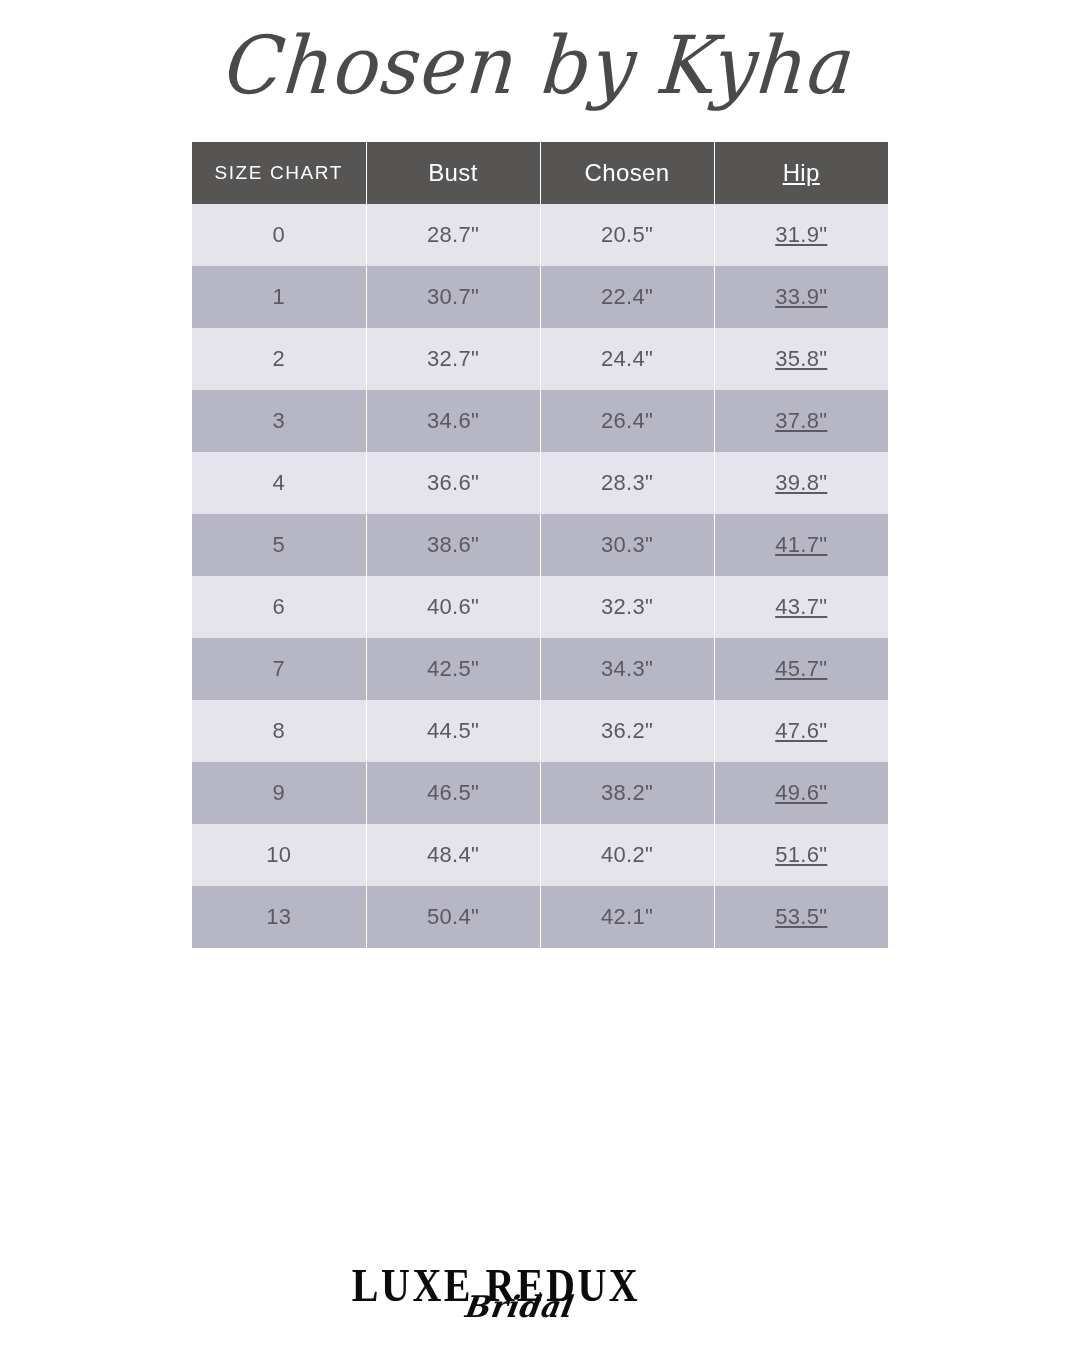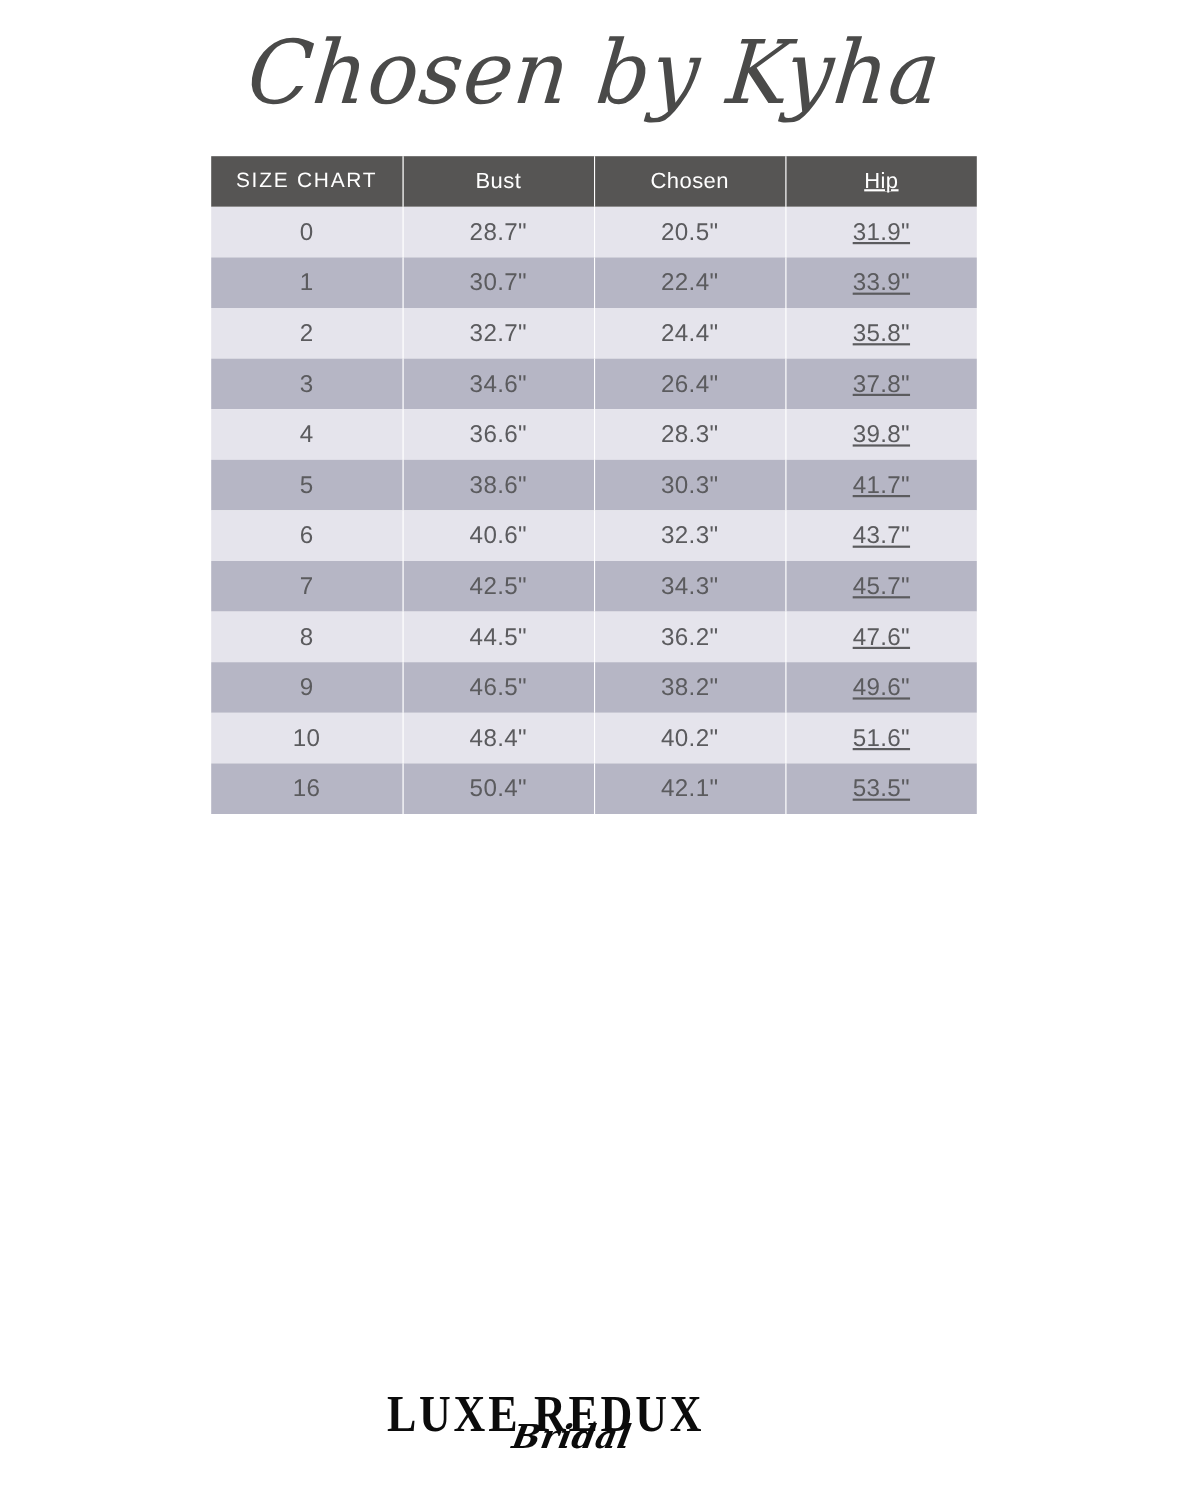--- a/index.html
+++ b/index.html
@@ -47,37 +47,37 @@
     top: 142px;
     width: 696px;
     border-collapse: collapse;
     table-layout: fixed;
   }
 
   .size-table col { width: 174px; }
 
   .size-table th,
   .size-table td {
-    height: 46px;
+    height: 62px;
     text-align: center;
     vertical-align: middle;
     font-weight: 400;
     border-right: 1px solid #ffffff;
     border-bottom: 0;
     padding: 0;
   }
 
   .size-table th:last-child,
   .size-table td:last-child { border-right: 0; text-decoration: underline; }
 
   thead th {
     background: #565554;
     color: #ffffff;
     height: 62px;
-    font-size: 20px;
+    font-size: 24px;
     letter-spacing: 0.4px;
   }
 
   thead th.col-label {
     font-size: 19px;
     letter-spacing: 1.6px;
   }
 
   tbody td {
     font-size: 22px;
@@ -213,21 +213,21 @@
         <td>38.2"</td>
         <td>49.6"</td>
       </tr>
       <tr class="row-light">
         <td>10</td>
         <td>48.4"</td>
         <td>40.2"</td>
         <td>51.6"</td>
       </tr>
       <tr class="row-dark">
-        <td>16</td>
+        <td>13</td>
         <td>50.4"</td>
         <td>42.1"</td>
         <td>53.5"</td>
       </tr>
     </tbody>
   </table>
 
   <div class="footer-logo">
     <span class="logo-inner">
       <span class="logo-main">LUXE REDUX</span>

